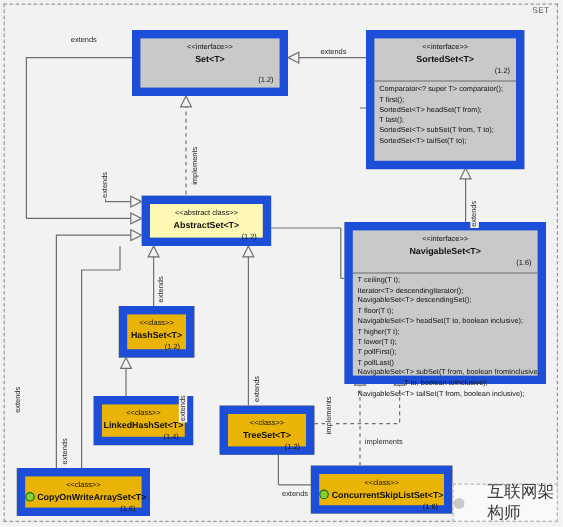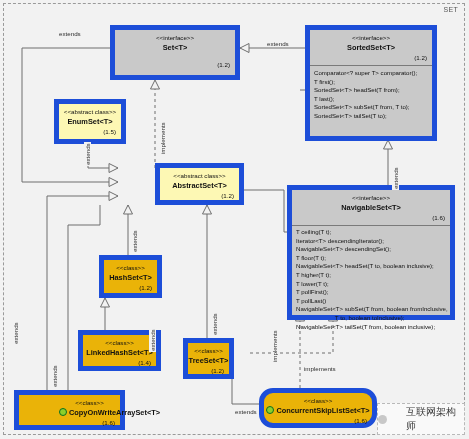--- a/index.html
+++ b/index.html
@@ -37,21 +37,21 @@
   svg.wires {
     position: absolute;
     left: 0; top: 0;
     width: 469px; height: 439px;
     overflow: visible;
   }
 
   .node {
     position: absolute;
     box-sizing: border-box;
-    border: 5px solid #1d4ed8;
+    border: 7px solid #1d4ed8;
     font-size: 6.6px;
     color: #111;
   }
   .node .stereo {
     text-align: center;
     font-size: 6.2px;
     padding-top: 4px;
     white-space: nowrap;
   }
   .node .nm {
@@ -110,21 +110,21 @@
     right: 4px;
     bottom: 4px;
     width: 86px;
     height: 30px;
     border: 1px dashed #b9b9b9;
     background: rgba(255,255,255,.55);
     display: flex;
     align-items: center;
     justify-content: center;
     gap: 19px;
-    font-size: 10px;
+    font-size: 14px;
     color: #3c3c3c;
   }
   #wm .wmdot {
     width: 9px; height: 9px;
     border-radius: 50%;
     background: #c8c8c8;
     flex: 0 0 auto;
   }
 </style>
 </head>
@@ -229,59 +229,54 @@
       <div class="ln">T higher(T t);</div>
       <div class="ln">T lower(T t);</div>
       <div class="ln">T pollFirst();</div>
       <div class="ln">T pollLast()</div>
       <div class="ln">NavigableSet&lt;T&gt; subSet(T from, boolean fromInclusive,</div>
       <div class="ln">                       T to, boolean toInclusive);</div>
       <div class="ln">NavigableSet&lt;T&gt; tailSet(T from, boolean inclusive);</div>
     </div>
   </div>
 
-  <div class="node abstract" style="left:54px; top:99px; width:72px; height:45px;">
-    <div class="stereo">&lt;&lt;abstract class&gt;&gt;</div>
-    <div class="nm">EnumSet&lt;T&gt;</div>
-    <div class="ver">(1.5)</div>
-  </div>
-
-  <div class="node abstract" style="left:118px; top:163px; width:89px; height:42px;margin-left:37px;">
+
+  <div class="node abstract" style="left:118px; top:163px; width:108px; height:42px;">
     <div class="stereo">&lt;&lt;abstract class&gt;&gt;</div>
     <div class="nm">AbstractSet&lt;T&gt;</div>
     <div class="ver">(1.2)</div>
   </div>
 
   <div class="node cls" style="left:99px; top:255px; width:63px; height:43px;">
     <div class="stereo">&lt;&lt;class&gt;&gt;</div>
     <div class="nm">HashSet&lt;T&gt;</div>
     <div class="ver">(1.2)</div>
   </div>
 
   <div class="node cls" style="left:78px; top:330px; width:83px; height:41px;">
     <div class="stereo">&lt;&lt;class&gt;&gt;</div>
     <div class="nm">LinkedHashSet&lt;T&gt;</div>
     <div class="ver">(1.4)</div>
   </div>
 
-  <div class="node cls" style="left:183px; top:338px; width:51px; height:41px;">
+  <div class="node cls" style="left:183px; top:338px; width:79px; height:41px;">
     <div class="stereo">&lt;&lt;class&gt;&gt;</div>
     <div class="nm">TreeSet&lt;T&gt;</div>
     <div class="ver">(1.2)</div>
   </div>
 
-  <div class="node cls" style="left:14px; top:390px; width:111px; height:40px;padding-left:40px;">
+  <div class="node cls" style="left:14px; top:390px; width:111px; height:40px;">
     <div class="stereo">&lt;&lt;class&gt;&gt;</div>
     <div class="nm withicon">
       <span class="cicon"></span><span>CopyOnWriteArraySet&lt;T&gt;</span>
     </div>
     <div class="ver">(1.6)</div>
   </div>
 
-  <div class="node cls" style="left:259px; top:388px; width:118px; height:40px;border-radius:14px;">
+  <div class="node cls" style="left:259px; top:388px; width:118px; height:40px;">
     <div class="stereo">&lt;&lt;class&gt;&gt;</div>
     <div class="nm withicon">
       <span class="cicon"></span><span>ConcurrentSkipListSet&lt;T&gt;</span>
     </div>
     <div class="ver">(1.6)</div>
   </div>
 
   <div class="elabel" style="left:58px; top:30px;">extends</div>
   <div class="elabel" style="left:266px; top:40px;">extends</div>
 

